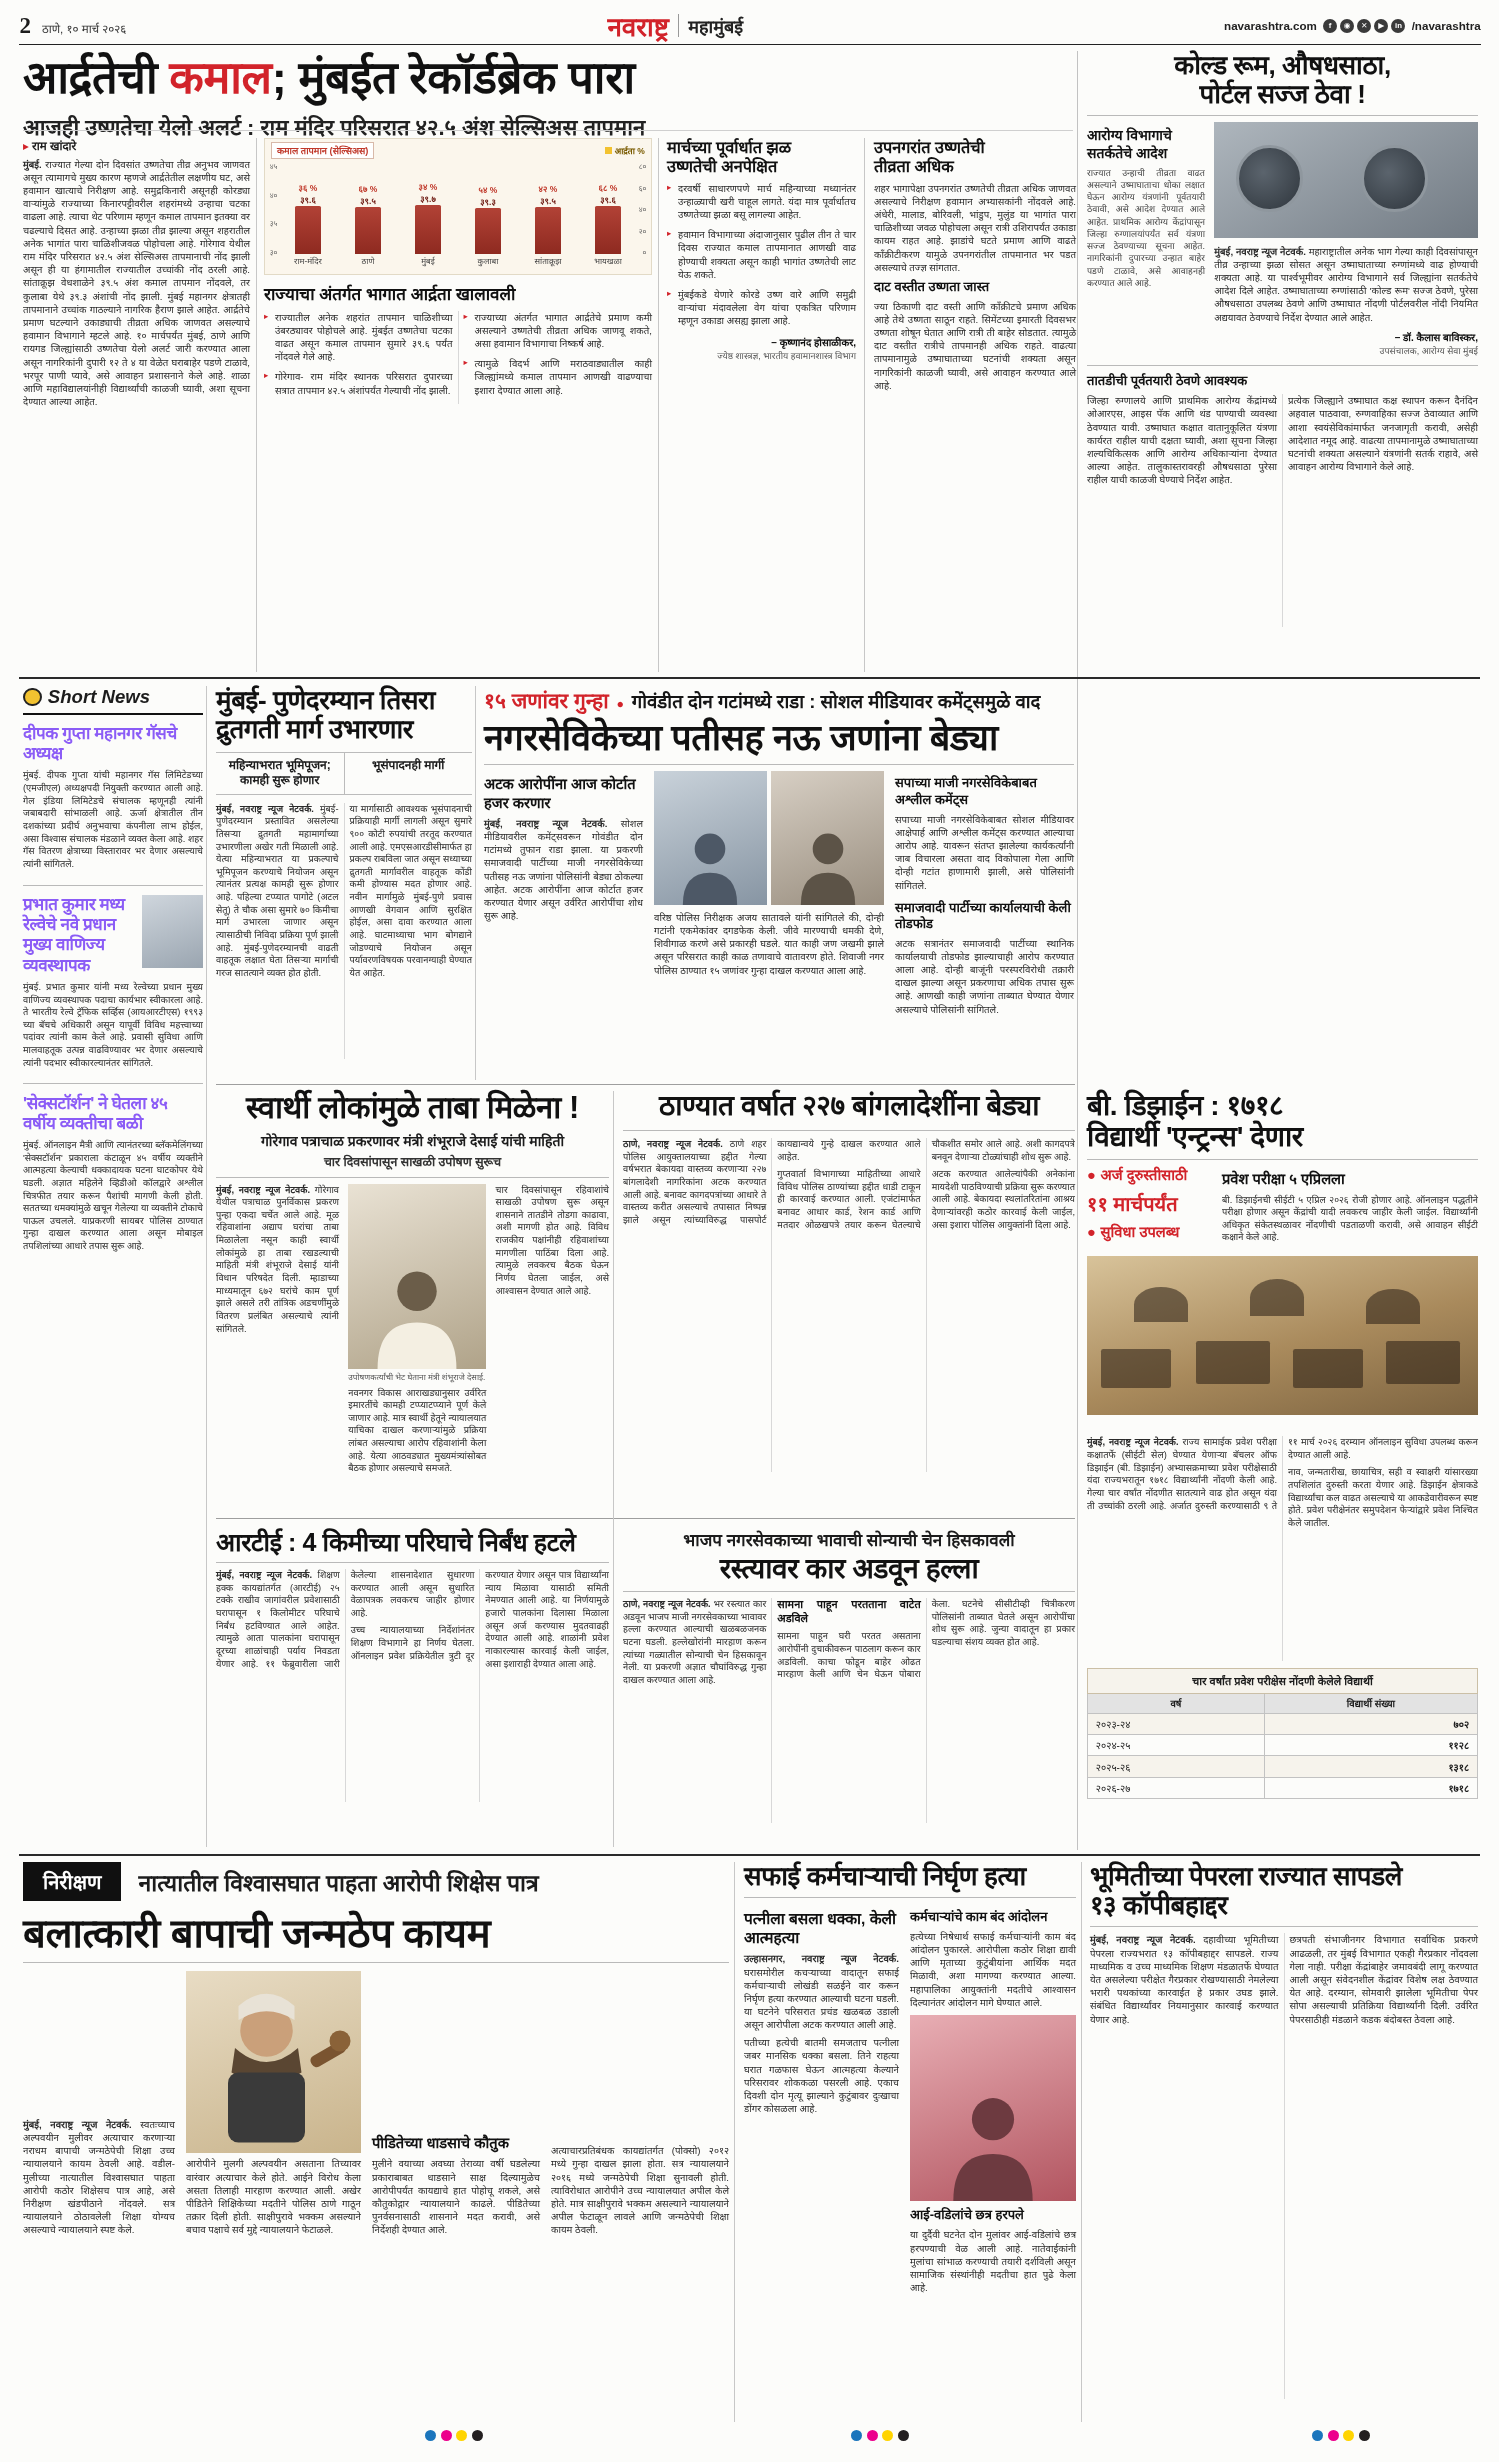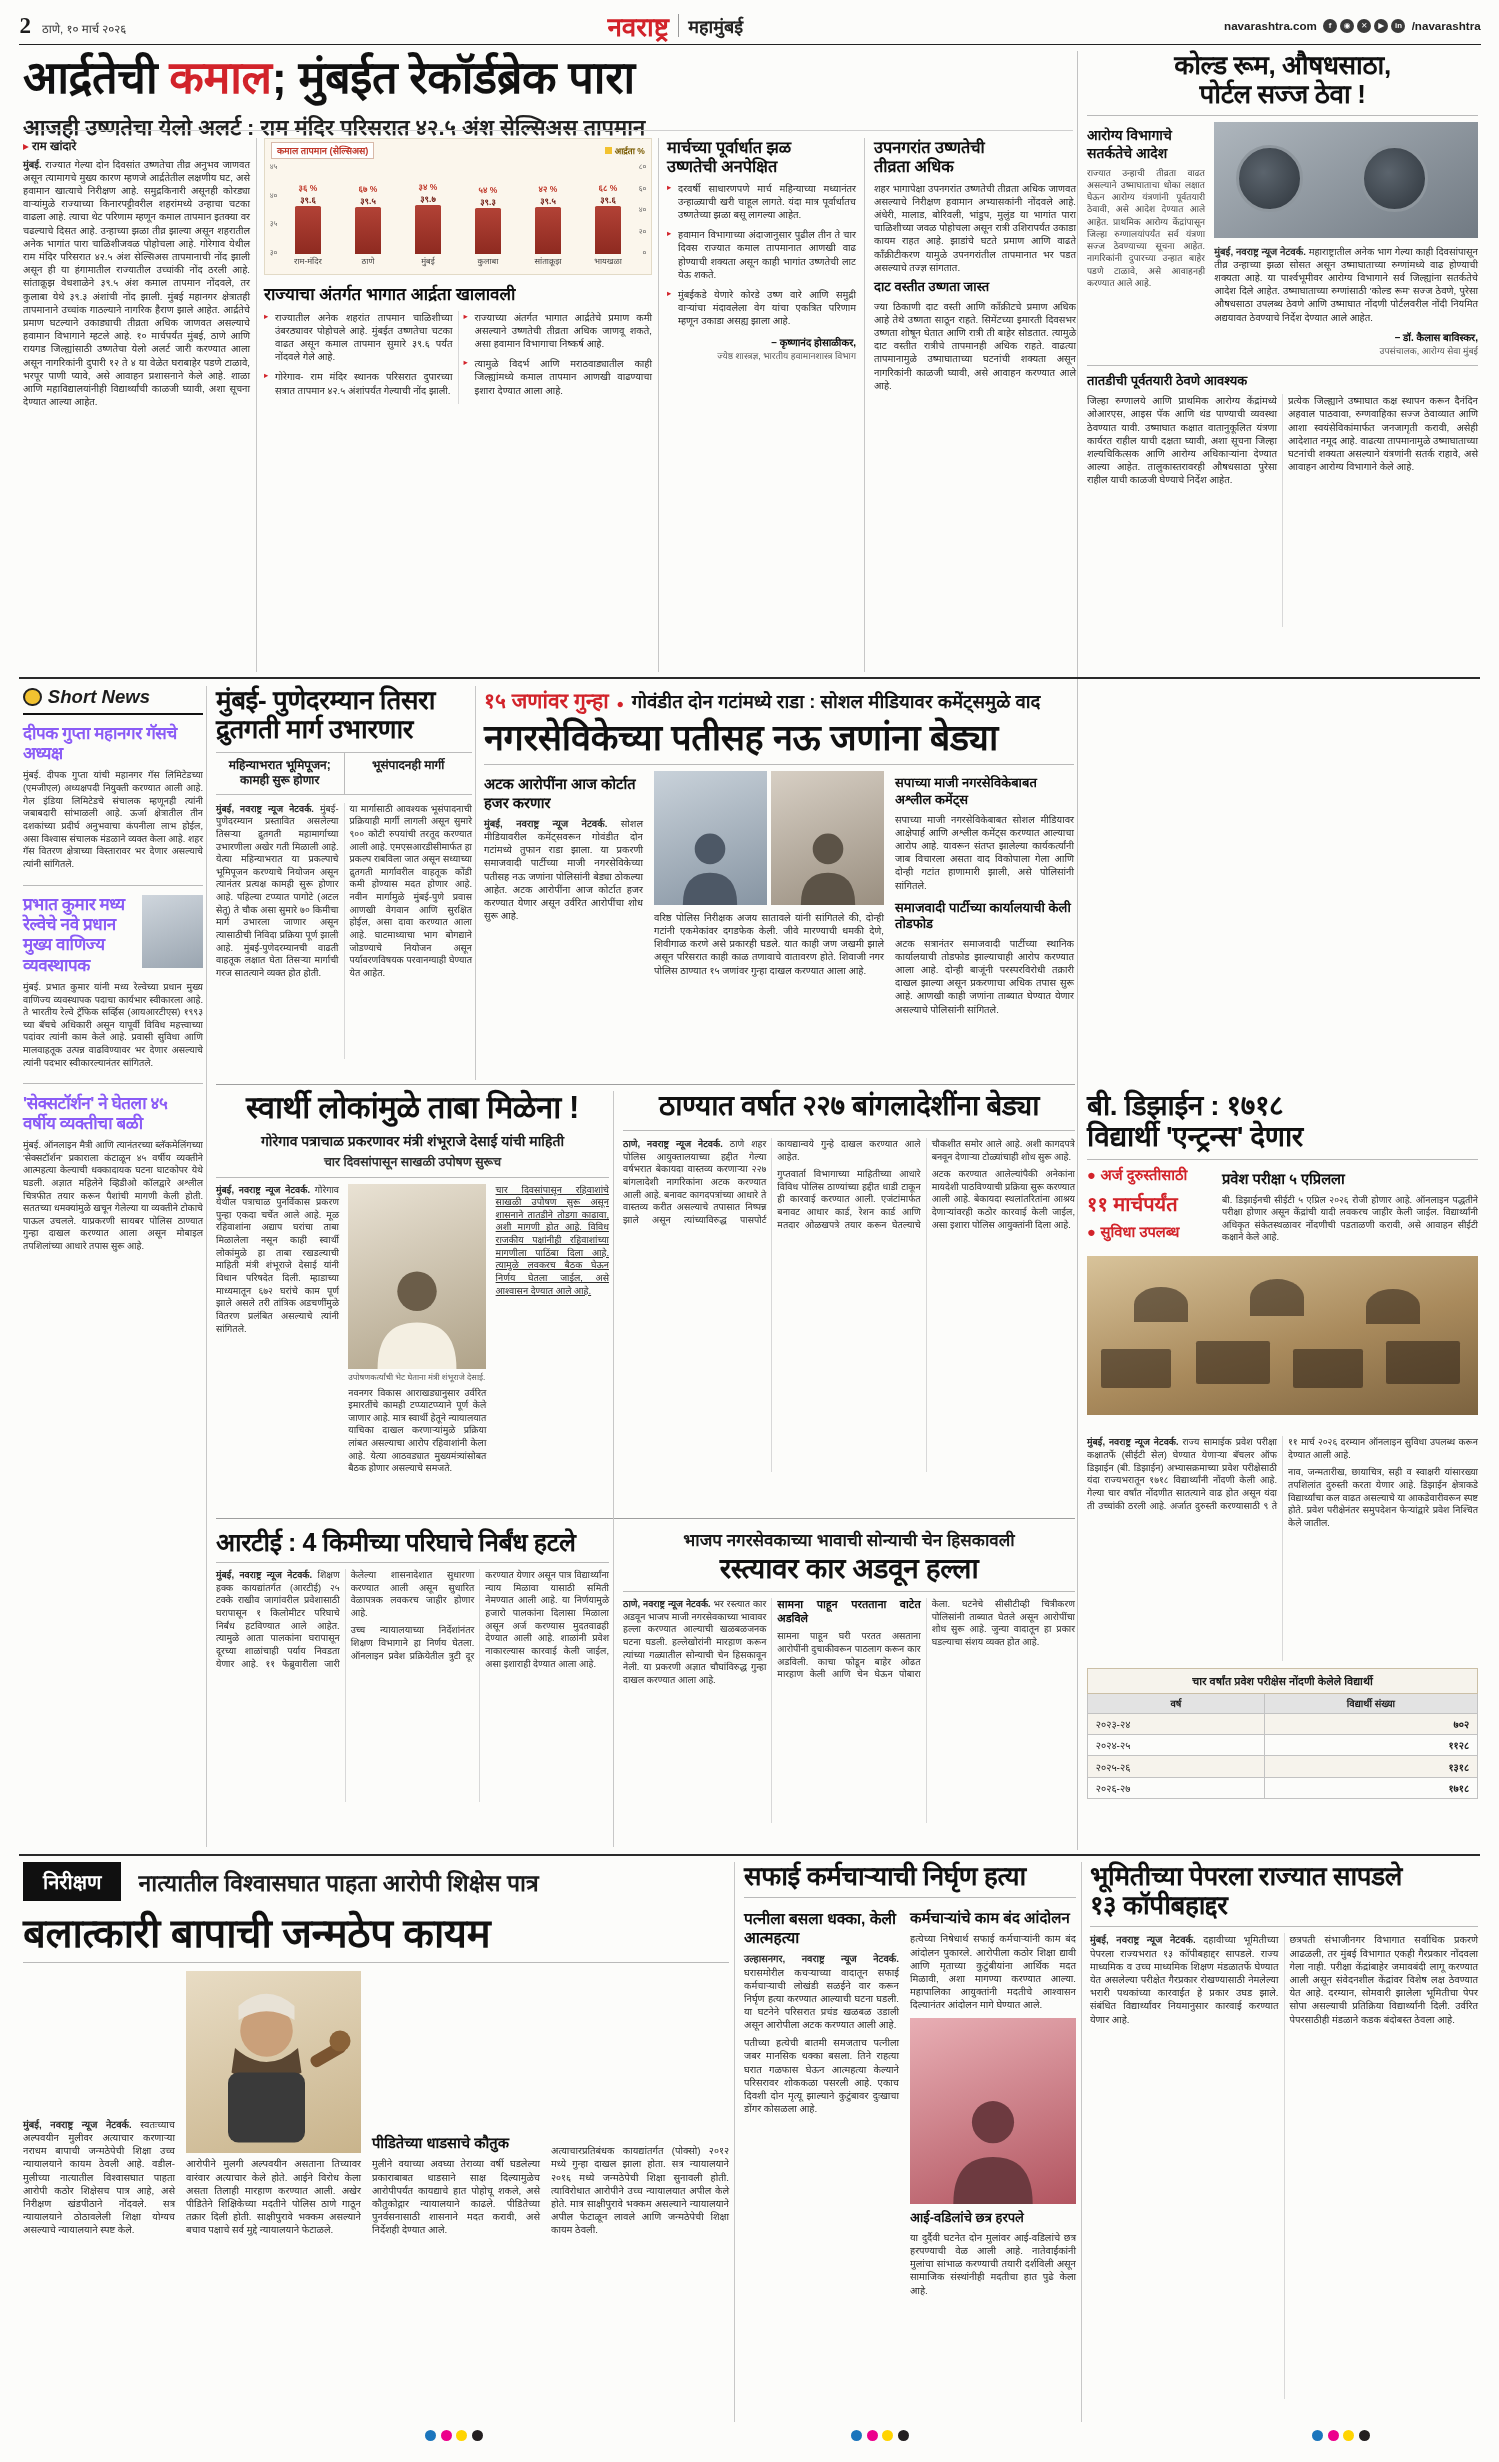--- a/index.html
+++ b/index.html
@@ -360,21 +360,21 @@
         <div class="ph" style="width:138px;height:185px;background:linear-gradient(160deg,#e9e2d4,#b0a389);">
           <svg width="116" height="116" viewBox="0 0 100 100">
               <circle cx="50" cy="33" r="17" fill="#6b5d49"></circle>
               <path d="M16 100 Q16 60 50 60 Q84 60 84 100 Z" fill="#f4efe2"></path>
             </svg>
         </div>
         <div class="cap">उपोषणकर्त्यांची भेट घेताना मंत्री शंभूराजे देसाई.</div>
         <p class="bt" style="font-size:9.3px;margin-top:4.7px;">नवनगर विकास आराखड्यानुसार उर्वरित इमारतींचे कामही टप्प्याटप्प्याने पूर्ण केले जाणार आहे. मात्र स्वार्थी हेतूने न्यायालयात याचिका दाखल करणाऱ्यांमुळे प्रक्रिया लांबत असल्याचा आरोप रहिवाशांनी केला आहे. येत्या आठवड्यात मुख्यमंत्र्यांसोबत बैठक होणार असल्याचे समजते.</p>
       </div>
       <div style="flex:1;">
-        <p class="bt" style="font-size:9.3px;text-decoration:underline;">चार दिवसांपासून रहिवाशांचे साखळी उपोषण सुरू असून शासनाने तातडीने तोडगा काढावा, अशी मागणी होत आहे. विविध राजकीय पक्षांनीही रहिवाशांच्या मागणीला पाठिंबा दिला आहे. त्यामुळे लवकरच बैठक घेऊन निर्णय घेतला जाईल, असे आश्वासन देण्यात आले आहे.</p>
+        <p class="bt" style="font-size:9.3px;">चार दिवसांपासून रहिवाशांचे साखळी उपोषण सुरू असून शासनाने तातडीने तोडगा काढावा, अशी मागणी होत आहे. विविध राजकीय पक्षांनीही रहिवाशांच्या मागणीला पाठिंबा दिला आहे. त्यामुळे लवकरच बैठक घेऊन निर्णय घेतला जाईल, असे आश्वासन देण्यात आले आहे.</p>
       </div>
     </div>
   </div>
 
   <div class="hline" style="left:216px;top:1518px;width:859px;background:#9e9e9e;"></div>
 
   <div class="abs" style="left:216px;top:1528px;width:393px;height:320px;">
     <h2 class="hl h32">आरटीई : 4 किमीच्या परिघाचे निर्बंध हटले</h2>
     <div class="hline" style="position:static;width:100%;margin:6.2px 0;"></div>
     <div class="cols3 bt" style="height:233px;font-size:9.3px;">
@@ -507,21 +507,21 @@
   <div class="abs" style="left:744px;top:1862px;width:332px;height:560px;">
     <h2 class="hl h34">सफाई कर्मचाऱ्याची निर्घृण हत्या</h2>
     <div class="hline" style="position:static;width:100%;margin:6.2px 0;"></div>
     <div style="display:flex;gap:11px;">
       <div style="width:155px;">
         <div class="boldsub" style="font-size:15.5px;">पत्नीला बसला धक्का, केली आत्महत्या</div>
         <p class="bt"><span class="leadword">उल्हासनगर, नवराष्ट्र न्यूज नेटवर्क.</span> <span>घरासमोरील कचऱ्याच्या वादातून सफाई कर्मचाऱ्याची लोखंडी सळईने वार करून निर्घृण हत्या करण्यात आल्याची घटना घडली. या घटनेने परिसरात प्रचंड खळबळ उडाली असून आरोपीला अटक करण्यात आली आहे.</span></p>
         <p class="bt" style="margin-top:4.7px;">पतीच्या हत्येची बातमी समजताच पत्नीला जबर मानसिक धक्का बसला. तिने राहत्या घरात गळफास घेऊन आत्महत्या केल्याने परिसरावर शोककळा पसरली आहे. एकाच दिवशी दोन मृत्यू झाल्याने कुटुंबावर दुःखाचा डोंगर कोसळला आहे.</p>
       </div>
       <div style="flex:1;">
-        <div class="boldsub" style="font-size:15px;">कर्मचाऱ्यांचे काम बंद आंदोलन</div>
+        <div class="boldsub" style="font-size:13px;font-family:Liberation Serif, serif;">कर्मचाऱ्यांचे काम बंद आंदोलन</div>
         <p class="bt">हत्येच्या निषेधार्थ सफाई कर्मचाऱ्यांनी काम बंद आंदोलन पुकारले. आरोपीला कठोर शिक्षा द्यावी आणि मृताच्या कुटुंबीयांना आर्थिक मदत मिळावी, अशा मागण्या करण्यात आल्या. महापालिका आयुक्तांनी मदतीचे आश्वासन दिल्यानंतर आंदोलन मागे घेण्यात आले.</p>
         <div class="safai-ph" style="margin-top:6.2px;">
           <svg width="124" height="124" viewBox="0 0 100 100" style="position:absolute;bottom:0;left:50%;transform:translateX(-50%);">
               <circle cx="50" cy="34" r="17" fill="#6d3a40"></circle>
               <path d="M18 100 Q18 62 50 62 Q82 62 82 100 Z" fill="#6d3a40"></path>
             </svg>
         </div>
         <div class="boldsub" style="margin-top:6.2px;">आई-वडिलांचे छत्र हरपले</div>
         <p class="bt">या दुर्दैवी घटनेत दोन मुलांवर आई-वडिलांचे छत्र हरपण्याची वेळ आली आहे. नातेवाईकांनी मुलांचा सांभाळ करण्याची तयारी दर्शविली असून सामाजिक संस्थांनीही मदतीचा हात पुढे केला आहे.</p>
       </div>

